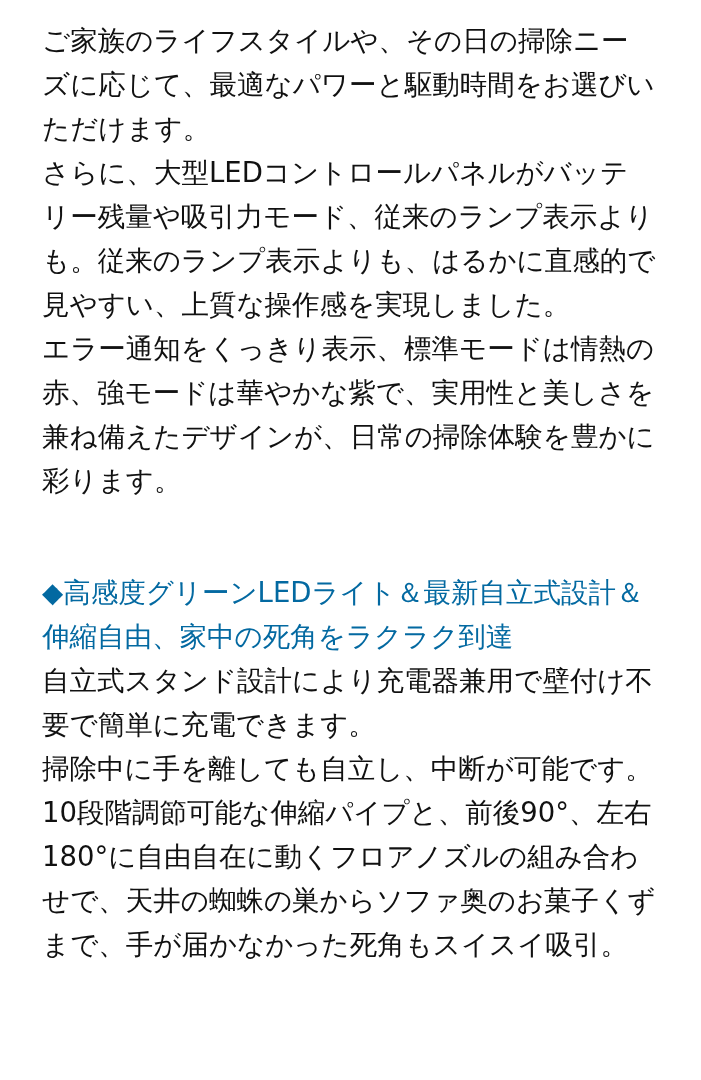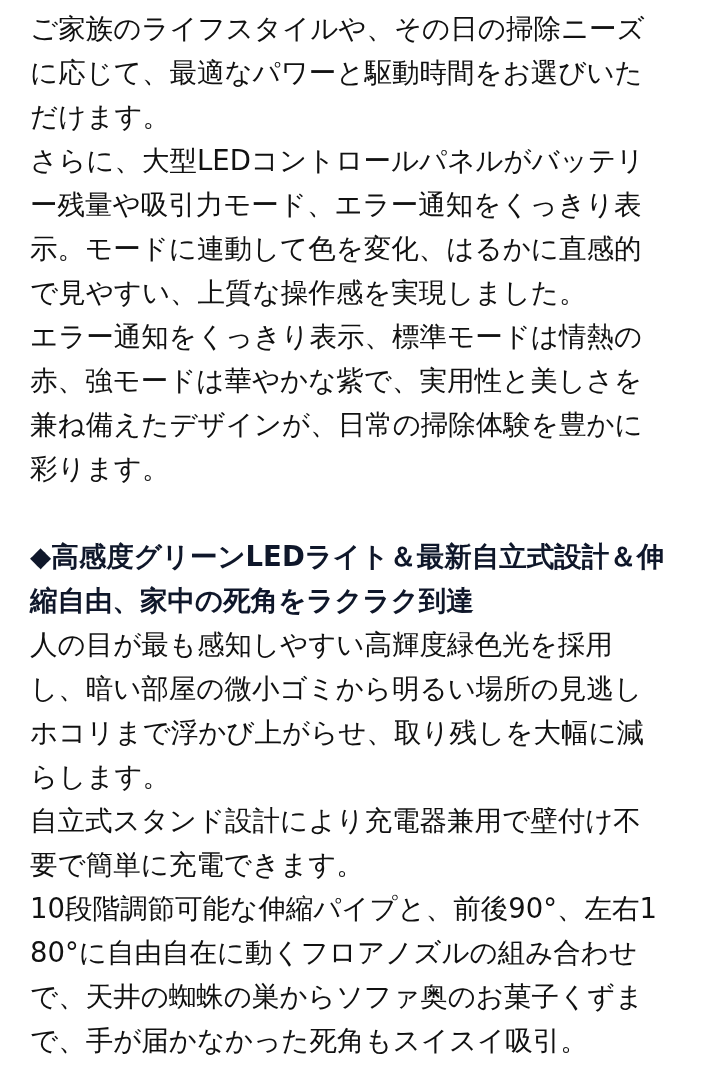--- a/index.html
+++ b/index.html
@@ -15,59 +15,59 @@
     color: #0f0f0f;
   }
   .page {
     box-sizing: border-box;
     width: 701px;
     height: 1080px;
     padding: 6px 33px 0 30px;
     background: #ffffff;
   }
   .block {
-    margin: 0;
+    margin: 12px;
   }
   .para {
     margin: 0;
     font-size: 27.5px;
     line-height: 44px;
     letter-spacing: 0px;
     text-align: left;
     font-weight: 500;
     color: #111111;
     word-break: break-all;
     overflow-wrap: anywhere;
   }
   .spacer {
     height: 44px;
   }
   .heading {
     margin: 0;
     font-size: 27.5px;
     line-height: 44px;
-    font-weight: 700;
-    color: #0f172a;
+    font-weight: 400;
+    color: #0369a1;
     word-break: break-all;
     overflow-wrap: anywhere;
   }
 </style>
 </head>
 <body>
 
 <div class="page">
 
   <div class="block">
     <p class="para">ご家族のライフスタイルや、その日の掃除ニーズに応じて、最適なパワーと駆動時間をお選びいただけます。</p>
-    <p class="para">さらに、大型LEDコントロールパネルがバッテリー残量や吸引力モード、エラー通知をくっきり表示。モードに連動して色を変化、はるかに直感的で見やすい、上質な操作感を実現しました。</p>
+    <p class="para">さらに、大型LEDコントロールパネルがバッテリー残量や吸引力モード、従来のランプ表示よりも。従来のランプ表示よりも、はるかに直感的で見やすい、上質な操作感を実現しました。</p>
     <p class="para">エラー通知をくっきり表示、標準モードは情熱の赤、強モードは華やかな紫で、実用性と美しさを兼ね備えたデザインが、日常の掃除体験を豊かに彩ります。</p>
   </div>
 
   <div class="spacer"></div>
 
   <div class="block">
     <p class="heading">◆高感度グリーンLEDライト＆最新自立式設計＆伸縮自由、家中の死角をラクラク到達</p>
-    <p class="para">人の目が最も感知しやすい高輝度緑色光を採用し、暗い部屋の微小ゴミから明るい場所の見逃しホコリまで浮かび上がらせ、取り残しを大幅に減らします。</p>
     <p class="para">自立式スタンド設計により充電器兼用で壁付け不要で簡単に充電できます。</p>
+    <p class="para">掃除中に手を離しても自立し、中断が可能です。</p>
     <p class="para">10段階調節可能な伸縮パイプと、前後90°、左右180°に自由自在に動くフロアノズルの組み合わせで、天井の蜘蛛の巣からソファ奥のお菓子くずまで、手が届かなかった死角もスイスイ吸引。</p>
   </div>
 
 </div>
 
 </body></html>

